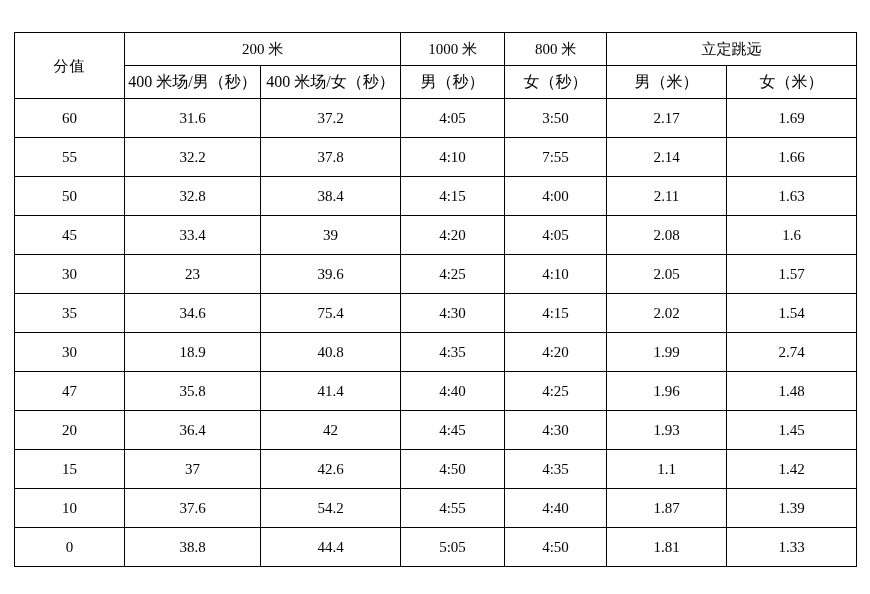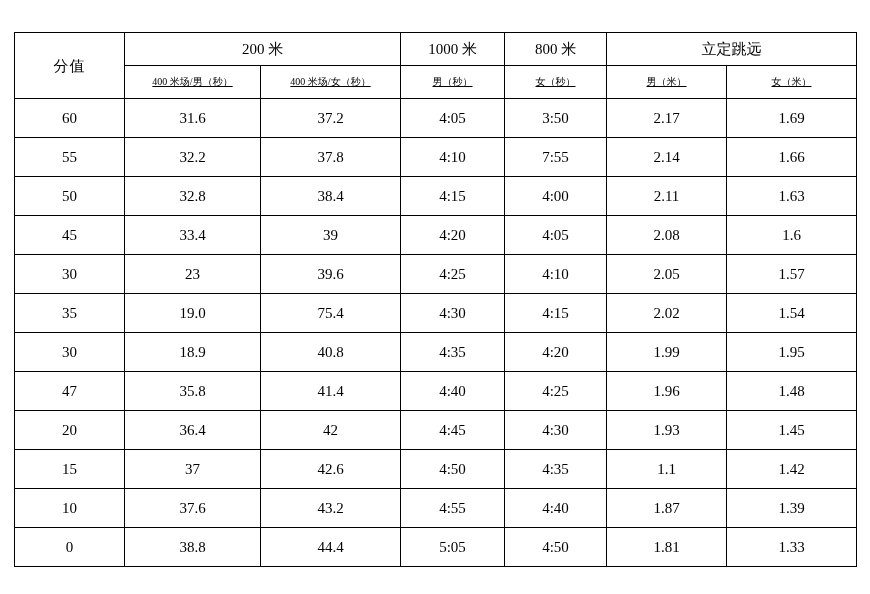--- a/index.html
+++ b/index.html
@@ -35,21 +35,21 @@
     text-align: center;
     vertical-align: middle;
     font-weight: normal;
     font-size: 15px;
     line-height: 1.2;
     padding: 0;
     background: #fff;
   }
   
   tr.head-row-1 td { height: 32px; font-size: 15px; text-align: center; }
-  tr.head-row-2 td { height: 32px; font-size: 10px; text-decoration: underline; }
+  tr.head-row-2 td { height: 32px; font-size: 16px; }
   td.score-head {
     font-size: 15.5px;
     font-weight: bold;
     letter-spacing: 1px;
   }
   tr.data-row td { height: 38px; font-size: 15px; }
   .col-score { width: 110px; }
   .col-a { width: 136px; }
   .col-b { width: 140px; }
   .col-c { width: 104px; }
@@ -129,35 +129,35 @@
         <td>30</td>
         <td>23</td>
         <td>39.6</td>
         <td>4:25</td>
         <td>4:10</td>
         <td>2.05</td>
         <td>1.57</td>
       </tr>
       <tr class="data-row">
         <td>35</td>
-        <td>19.0</td>
+        <td>34.6</td>
         <td>75.4</td>
         <td>4:30</td>
         <td>4:15</td>
         <td>2.02</td>
         <td>1.54</td>
       </tr>
       <tr class="data-row">
         <td>30</td>
         <td>18.9</td>
         <td>40.8</td>
         <td>4:35</td>
         <td>4:20</td>
         <td>1.99</td>
-        <td>1.95</td>
+        <td>2.74</td>
       </tr>
       <tr class="data-row">
         <td>47</td>
         <td>35.8</td>
         <td>41.4</td>
         <td>4:40</td>
         <td>4:25</td>
         <td>1.96</td>
         <td>1.48</td>
       </tr>
@@ -175,21 +175,21 @@
         <td>37</td>
         <td>42.6</td>
         <td>4:50</td>
         <td>4:35</td>
         <td>1.1</td>
         <td>1.42</td>
       </tr>
       <tr class="data-row">
         <td>10</td>
         <td>37.6</td>
-        <td>43.2</td>
+        <td>54.2</td>
         <td>4:55</td>
         <td>4:40</td>
         <td>1.87</td>
         <td>1.39</td>
       </tr>
       <tr class="data-row">
         <td>0</td>
         <td>38.8</td>
         <td>44.4</td>
         <td>5:05</td>

